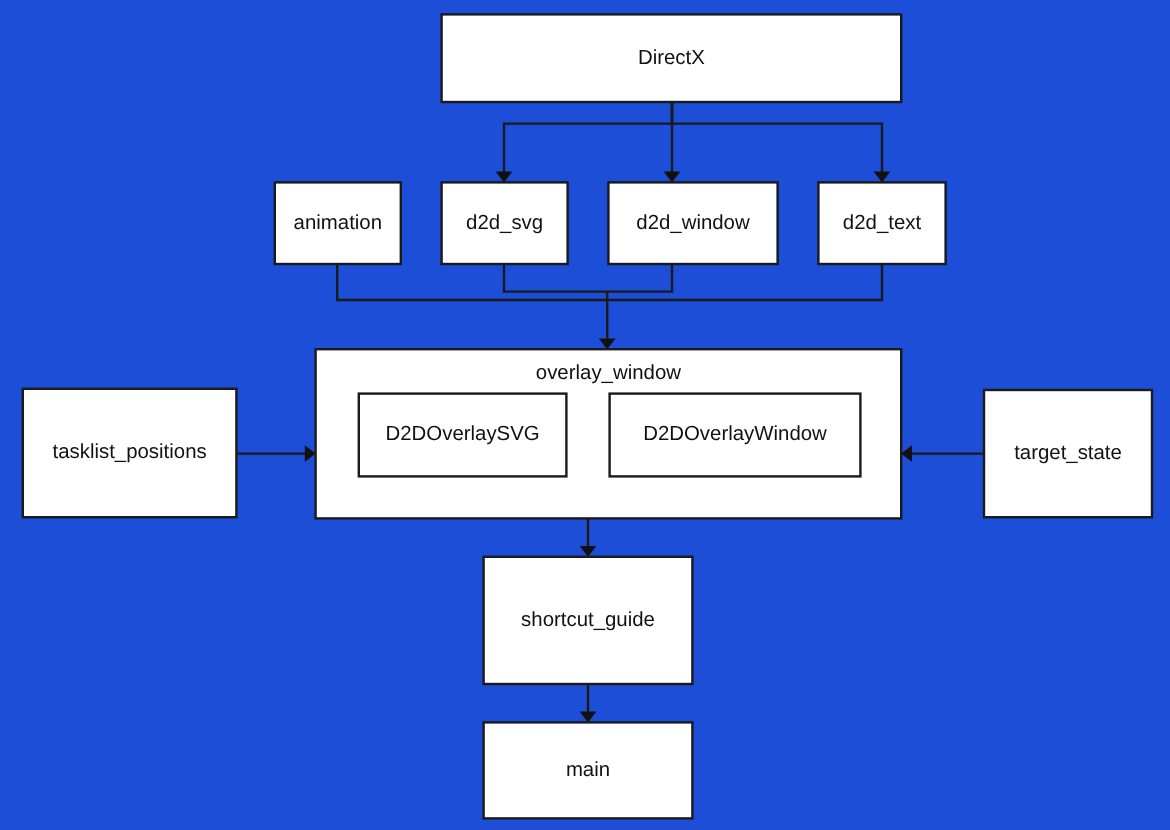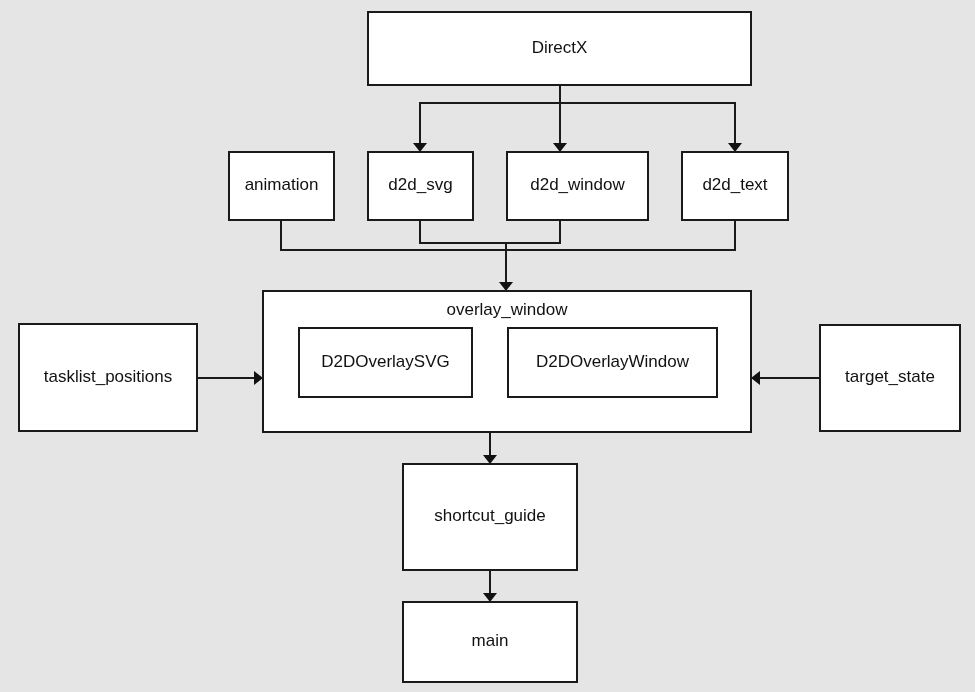--- a/index.html
+++ b/index.html
@@ -10,21 +10,21 @@
   body {
     width: 975px;
     height: 692px;
     font-family: "Liberation Sans", sans-serif;
     overflow: hidden;
   }
   #diagram-root {
     position: relative;
     width: 975px;
     height: 692px;
-    background: #e5e5e5;
+    background: #1d4ed8;
   }
   svg#diagram {
     display: block;
     width: 975px;
     height: 692px;
   }
   .node-rect {
     fill: #ffffff;
     stroke: #1a1a1a;
     stroke-width: 2;

